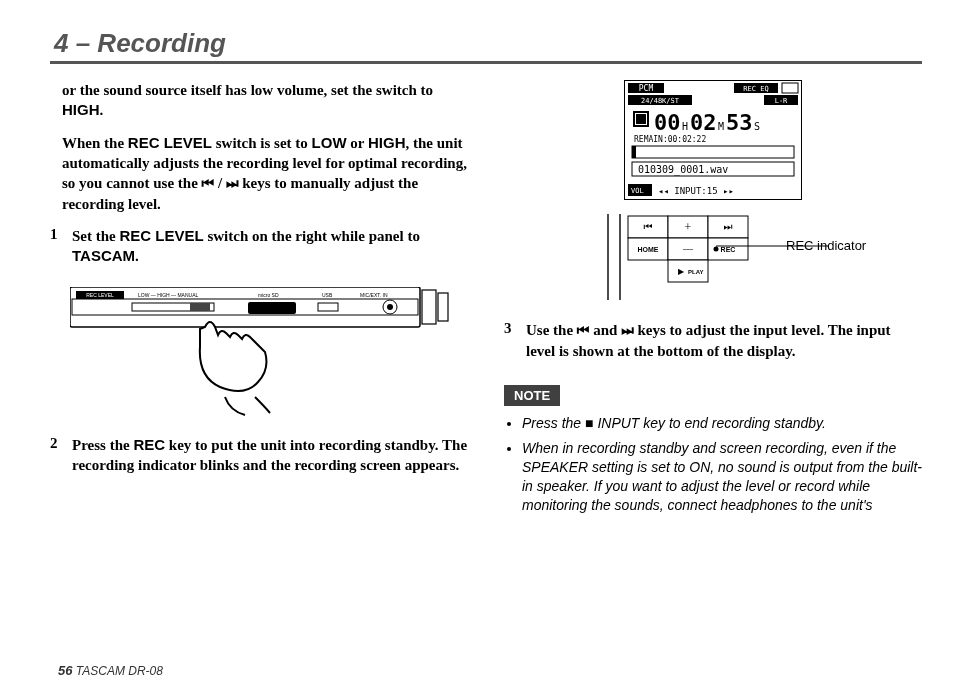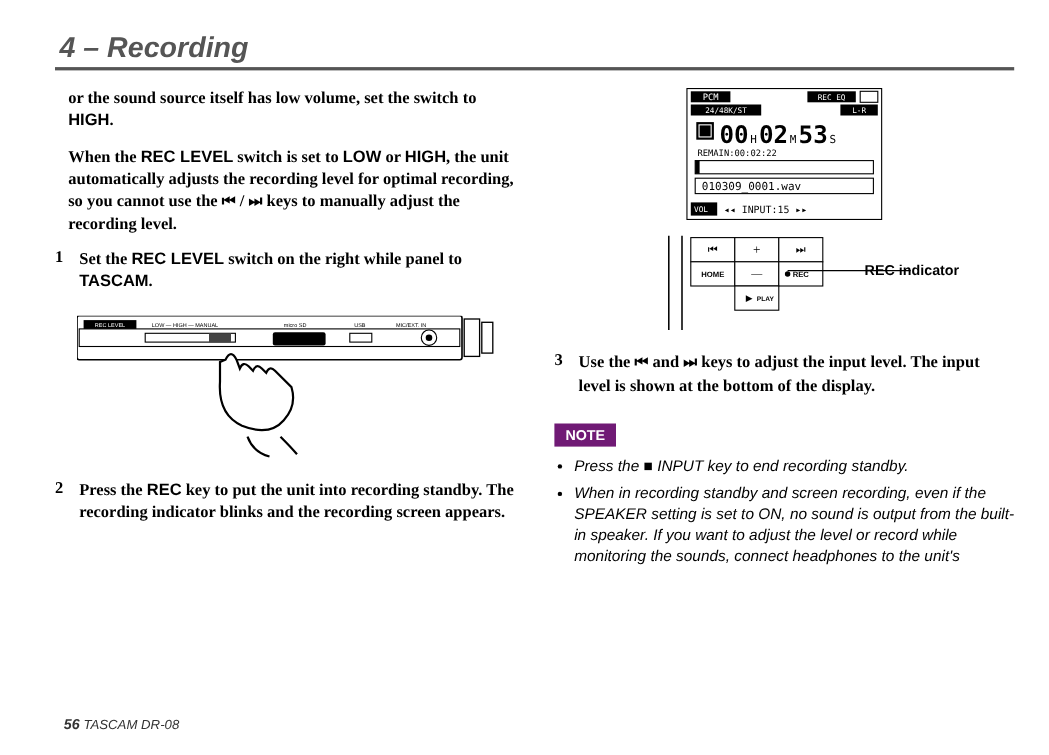--- a/index.html
+++ b/index.html
@@ -85,24 +85,23 @@
     display: flex;
     align-items: center;
     justify-content: center;
     margin-bottom: 20px;
     position: relative;
   }
   .rec-indicator-label {
     font-family: Arial, Helvetica, sans-serif;
     font-size: 13px;
     margin-left: 40px;
-    font-weight: bold;
   }
   .note-label {
-    background: #701a75;
+    background: #404040;
     color: #fff;
     font-family: Arial, Helvetica, sans-serif;
     font-weight: bold;
     font-size: 13px;
     padding: 3px 10px;
     display: inline-block;
     margin: 14px 0 8px 0;
   }
   .bullet-list {
     margin: 0;
@@ -110,21 +109,21 @@
   }
   .bullet-list li {
     font-style: italic;
     font-family: Arial, Helvetica, sans-serif;
     font-size: 14px;
     line-height: 1.35;
     margin-bottom: 6px;
   }
   .footer {
     position: absolute;
-    bottom: 20px;
+    bottom: 8px;
     left: 58px;
     font-family: Arial, Helvetica, sans-serif;
     font-size: 12px;
     font-style: italic;
     color: #333;
   }
   .footer .pageno {
     font-weight: bold;
     font-style: italic;
     font-size: 13px;

